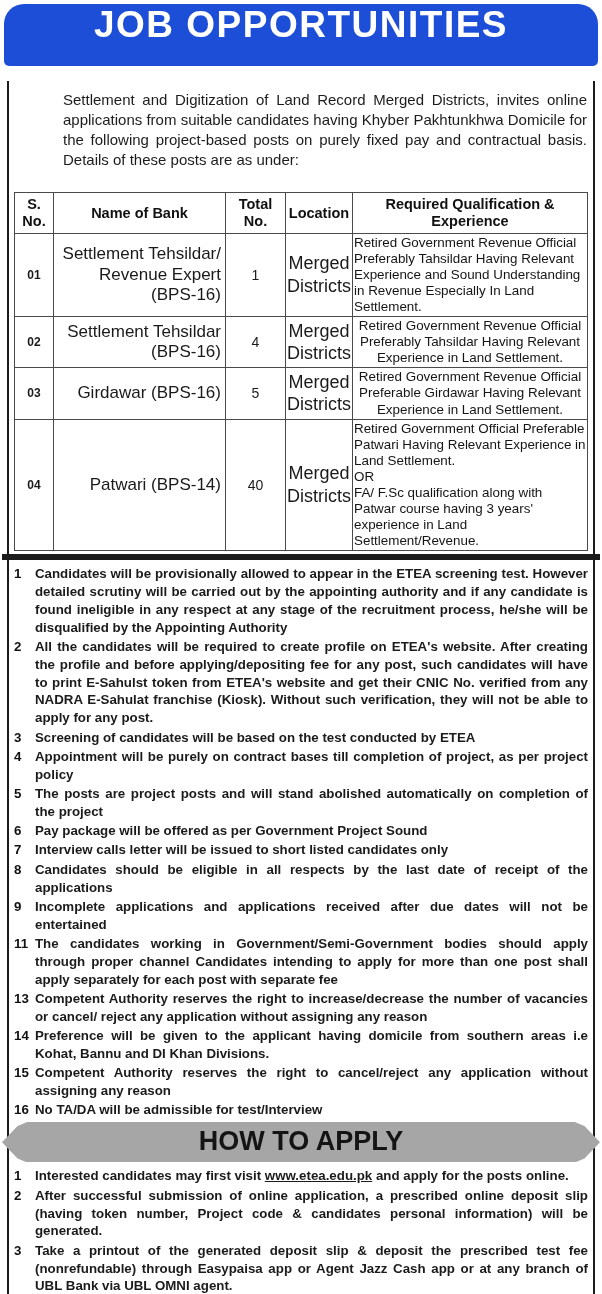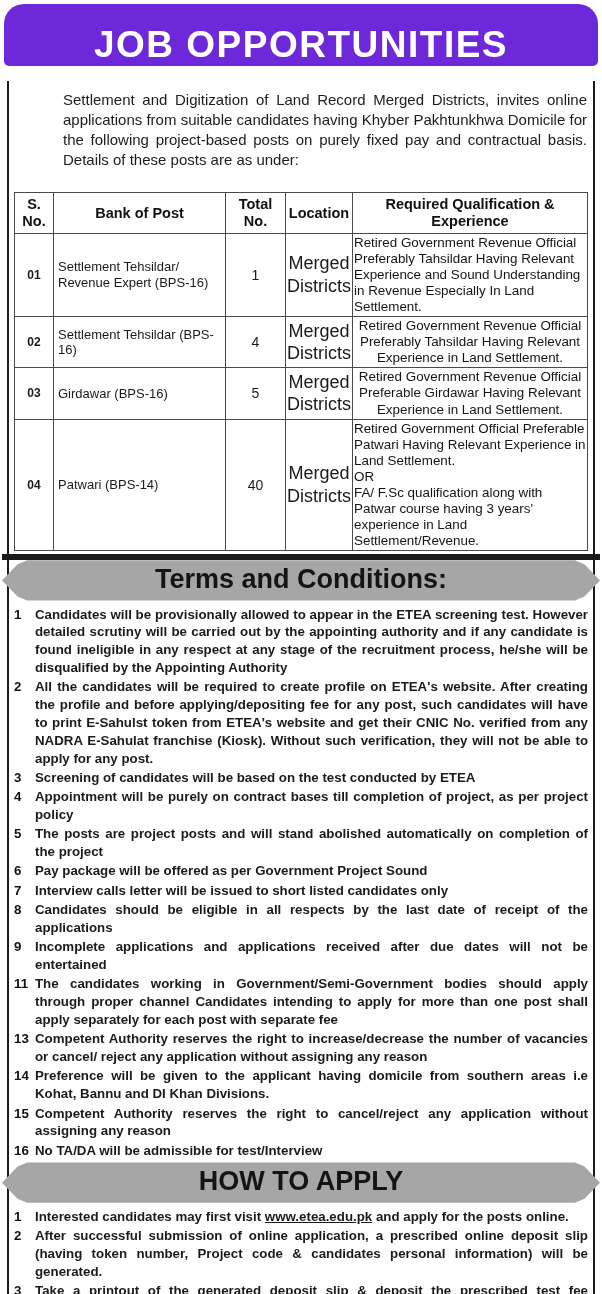--- a/index.html
+++ b/index.html
@@ -1,37 +1,37 @@
 <!DOCTYPE html>
 <html><head>
 <meta charset="utf-8">
 <style>
   html,body{margin:0;padding:0;background:#fff;}
   body{width:602px;font-family:"Liberation Sans",sans-serif;color:#1a1a1a;-webkit-font-smoothing:antialiased;}
   .page{width:602px;position:relative;background:#fff;}
 
   
-  .top-banner{margin:4px 4px 0 4px;background:#6d28d9;border-radius:20px 20px 5px 5px;
-    height:62px;display:flex;align-items:flex-end;justify-content:center;}
+  .top-banner{margin:4px 4px 0 4px;background:#1d4ed8;border-radius:20px 20px 5px 5px;
+    height:62px;display:flex;align-items:flex-start;justify-content:center;}
   .top-banner .title{color:#fff;font-size:37px;font-weight:bold;letter-spacing:1.5px;
     font-family:"Liberation Sans",sans-serif;}
 
   
   .frame{margin:0 7px;border-left:2.5px solid #1b1b1b;border-right:2.5px solid #1b1b1b;
     padding:0 3px;background:#fff;}
 
   .intro{font-size:15px;line-height:1.34;text-align:justify;padding:9px 3px 7px 3px;color:#1c1c1c;margin-left:48px;}
 
   
   table.posts{width:calc(100% - 4px);margin:2px auto 0 auto;border-collapse:collapse;}
   table.posts th,table.posts td{border:1.5px solid #4a4a4a;}
   table.posts th{font-size:14.5px;font-weight:bold;white-space:pre-line;line-height:1.15;
     padding:3px 2px;text-align:center;color:#111;}
   td.c-sno{width:36px;text-align:center;font-weight:bold;font-size:12px;}
-  td.c-post{width:163px;font-size:13px;padding:2px 4px;line-height:1.2;}
+  td.c-post{width:163px;font-size:17px;padding:2px 4px;line-height:1.2;text-align:right;}
   td.c-total{width:57px;text-align:center;font-size:14px;}
   td.c-loc{width:64px;text-align:center;font-size:18px;line-height:1.25;}
   td.c-qual{font-size:13.4px;line-height:1.2;padding:1px 1px;color:#151515;}
   td.c-qual.center{text-align:center;}
   td.c-qual.left{text-align:left;}
 
   
   .black-bar{height:6px;background:#1b1b1b;margin:3px -10px 0 -10px;}
   .ribbon{margin:0 -10px;background:#a6a6a6;padding:3px 30px 5px 30px;text-align:center;
     clip-path:polygon(0 50%,2.6% 10%,4.2% 0,95.8% 0,97.4% 10%,100% 50%,97.4% 90%,95.8% 100%,4.2% 100%,2.6% 90%);}
@@ -55,21 +55,21 @@
 
   <div class="frame">
 
     <p class="intro">Settlement and Digitization of Land Record Merged Districts, invites online applications from suitable candidates having Khyber Pakhtunkhwa Domicile for the following project-based posts on purely fixed pay and contractual basis. Details of these posts are as under:</p>
 
     <table class="posts">
       <thead>
         <tr>
           <th>S.
 No.</th>
-          <th>Bank of Post</th>
+          <th>Name of Bank</th>
           <th>Total No.</th>
           <th>Location</th>
           <th>Required Qualification &amp;
 Experience</th>
         </tr>
       </thead>
       <tbody id="posts-body">
           <tr>
             <td class="c-sno">01</td>
             <td class="c-post">Settlement Tehsildar/ Revenue Expert (BPS-16)</td>
@@ -96,23 +96,20 @@
             <td class="c-post">Patwari (BPS-14)</td>
             <td class="c-total">40</td>
             <td class="c-loc">Merged Districts</td>
             <td class="c-qual left">Retired Government Official Preferable Patwari Having Relevant Experience in Land Settlement.<br>OR<br>FA/ F.Sc qualification along with Patwar course having 3 years' experience in Land Settlement/Revenue.</td>
           </tr>
         </tbody>
     </table>
 
     <div class="black-bar"></div>
 
-    <div class="ribbon">
-      <span class="ribbon-title">Terms and Conditions:</span>
-    </div>
 
     <ol class="plain" id="terms-list">
         <li>
           <span class="num">1</span>
           <span class="txt">Candidates will be provisionally allowed to appear in the ETEA screening test. However detailed scrutiny will be carried out by the appointing authority and if any candidate is found ineligible in any respect at any stage of the recruitment process, he/she will be disqualified by the Appointing Authority</span>
         </li>
         <li>
           <span class="num">2</span>
           <span class="txt">All the candidates will be required to create profile on ETEA's website. After creating the profile and before applying/depositing fee for any post, such candidates will have to print E-Sahulst token from ETEA's website and get their CNIC No. verified from any NADRA E-Sahulat franchise (Kiosk). Without such verification, they will not be able to apply for any post.</span>
         </li>

